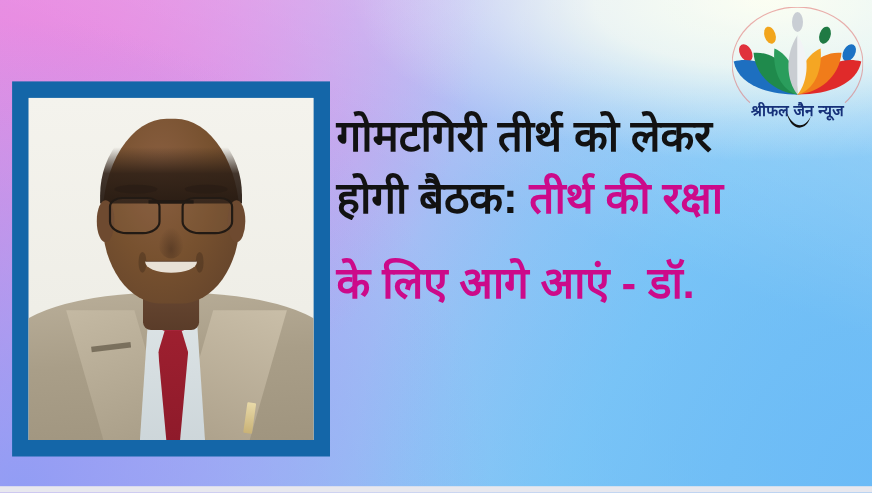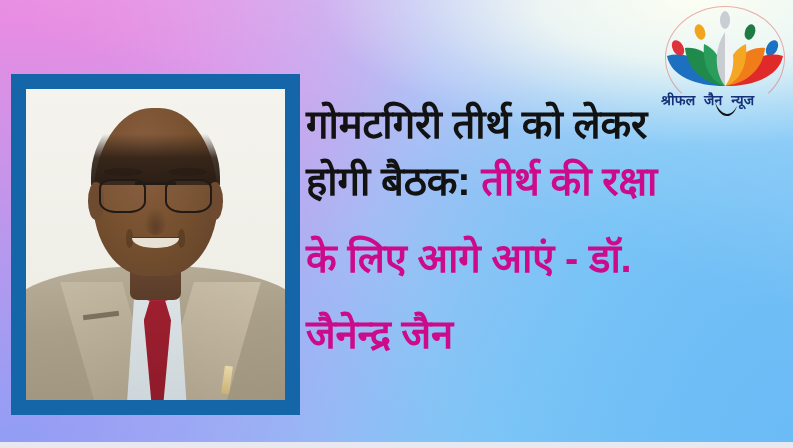--- a/index.html
+++ b/index.html
@@ -308,21 +308,22 @@
     left: 0;
     top: 4px;
     width: 128px;
     height: 82px;
   }
   #brand-name {
     position: absolute;
     left: 0;
     top: 88px;
     width: 128px;
-    font-family: Liberation Mono, monospace;
+    text-align: center;
+    font-family: Liberation Sans, sans-serif;
     font-weight: bold;
     font-size: 14px;
     color: #16317a;
     letter-spacing: 0.2px;
     white-space: nowrap;
   }
   #brand-swoosh {
     position: absolute;
     left: 52px;
     top: 100px;
@@ -370,21 +371,20 @@
         <div class="p-smile-r"></div>
         <div class="p-mouth"></div>
       </div>
     </div>
   </div>
 
   <div id="headline">
     <span class="hl-line ink-dark">गोमटगिरी तीर्थ को लेकर</span>
     <span class="hl-line"><span class="ink-dark">होगी बैठक:</span><span class="ink-magenta"> तीर्थ की रक्षा</span></span>
     <span class="hl-line ink-magenta">के लिए आगे आएं - डॉ.</span>
-    <span class="hl-line ink-magenta">जैनेन्द्र जैन</span>
   </div>
 
   <div id="brand-logo">
 
     <div id="logo-arc"></div>
 
     <svg id="logo-mark" viewBox="0 0 128 82">
 
       <ellipse cx="17" cy="42" rx="5.4" ry="8.4" transform="rotate(-28 17 42)" fill="#e0323c"></ellipse>
       <ellipse cx="39" cy="26" rx="5" ry="8" transform="rotate(-18 39 26)" fill="#f2a51c"></ellipse>

